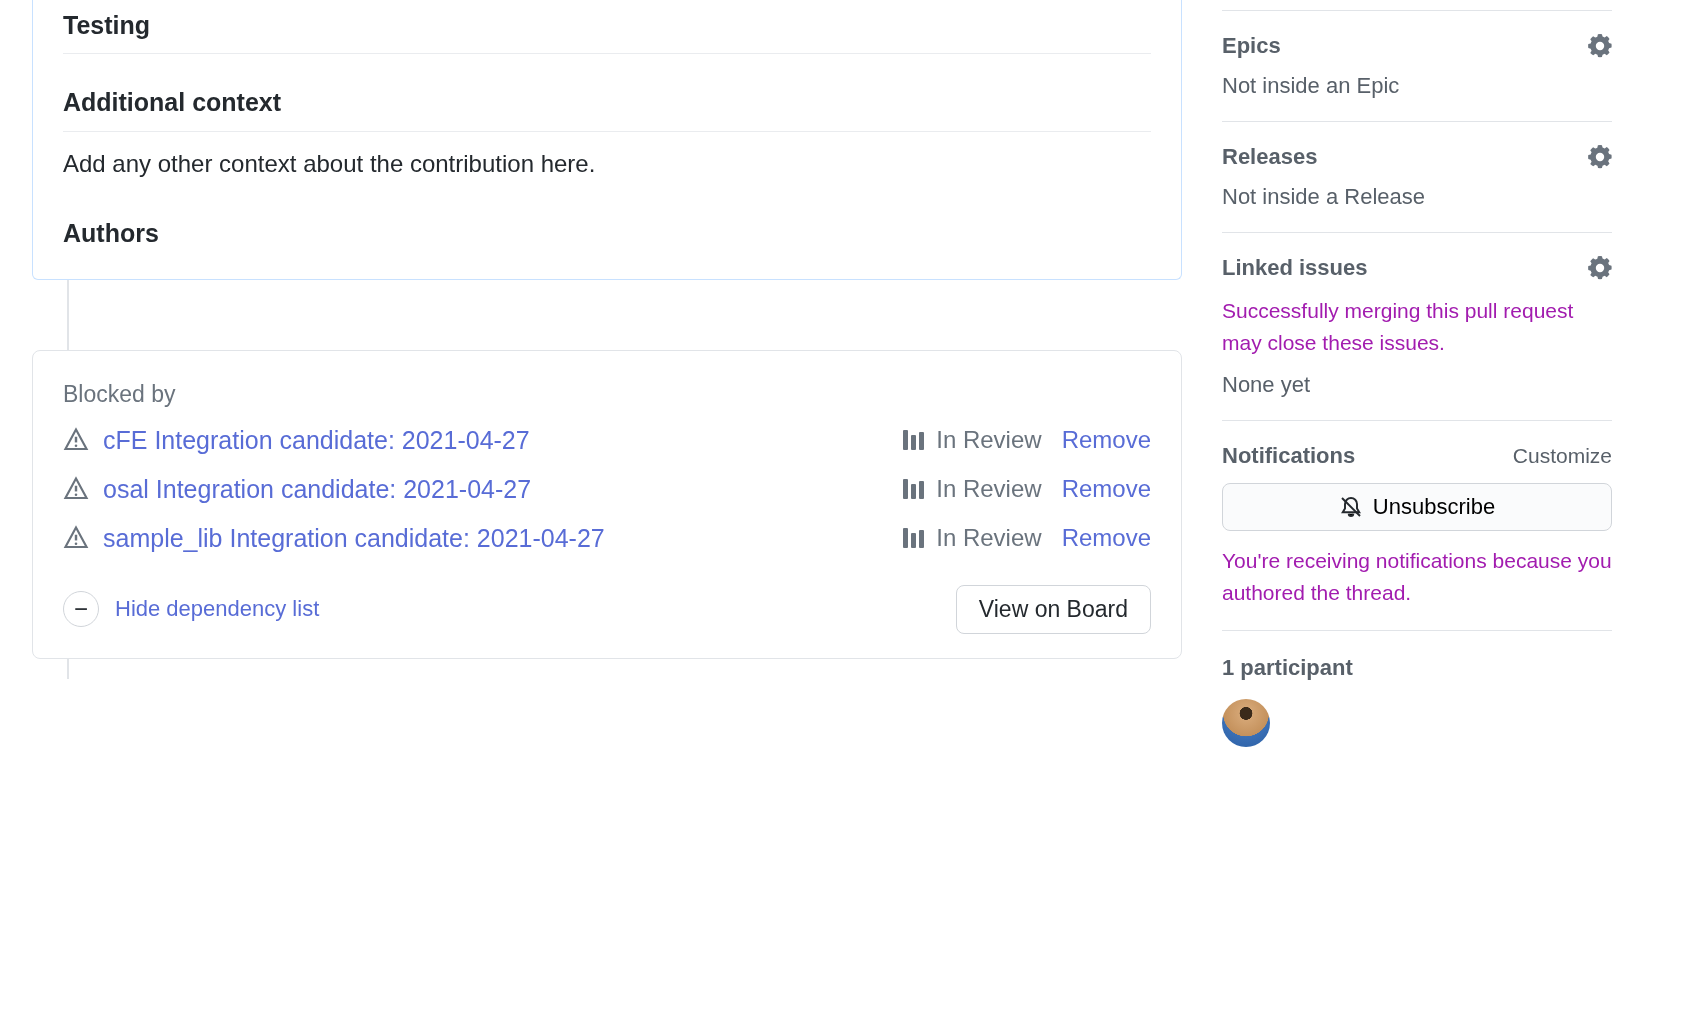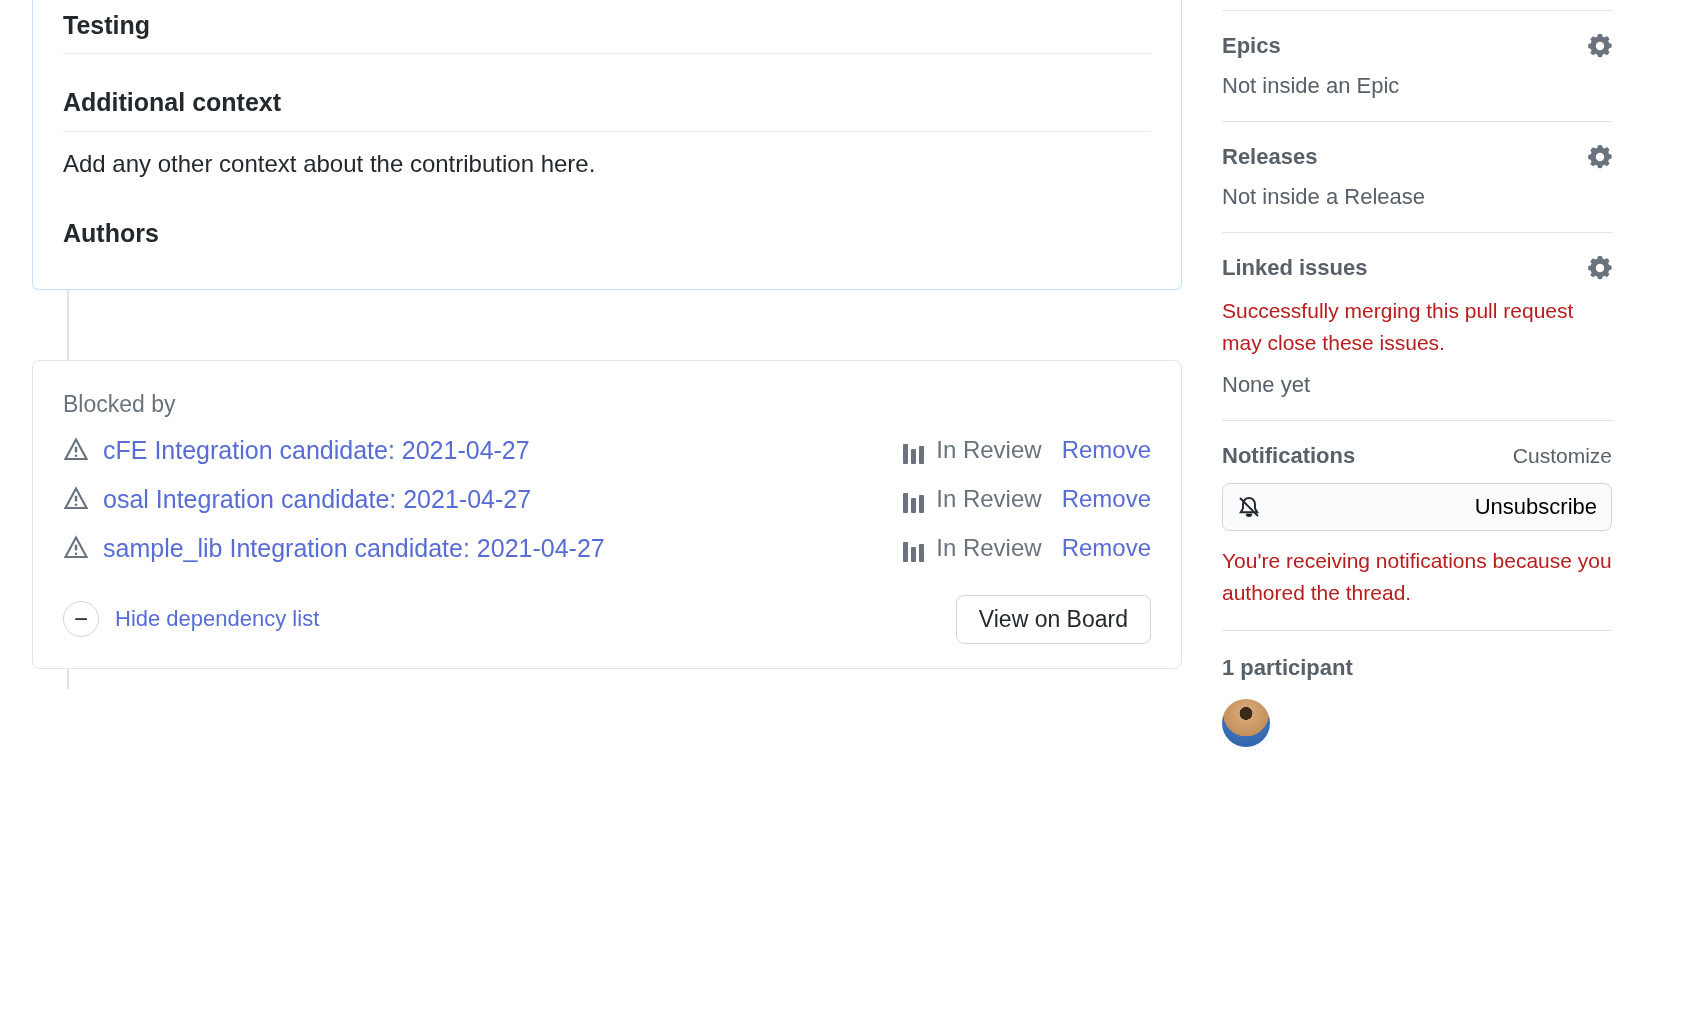--- a/index.html
+++ b/index.html
@@ -121,21 +121,21 @@
     }
     .dep-right {
       display: flex;
       align-items: center;
       gap: 20px;
     }
     .dep-status {
       font-size: 24px;
       color: #6a737d;
       display: flex;
-      align-items: flex-end;
+      align-items: center;
       gap: 12px;
     }
     .dep-remove {
       font-size: 24px;
       color: #586cd6;
       font-weight: 400;
       cursor: pointer;
     }
     .dep-footer {
       display: flex;
@@ -183,21 +183,21 @@
       font-size: 22px;
       font-weight: 600;
       color: #586069;
     }
     .sidebar-value {
       font-size: 22px;
       color: #586069;
     }
     .sidebar-subtext {
       font-size: 21px;
-      color: #b91c1c;
+      color: #a21caf;
       line-height: 1.5;
       margin-bottom: 14px;
     }
     .gear-icon {
       width: 24px;
       height: 24px;
       cursor: pointer;
     }
     .gear-svg {
       fill: #6a737d;
@@ -210,21 +210,21 @@
     .unsubscribe-btn {
       width: 100%;
       padding: 10px 14px;
       font-size: 22px;
       background: #fafbfc;
       border: 1px solid #d1d5da;
       border-radius: 8px;
       cursor: pointer;
       display: flex;
       align-items: center;
-      justify-content: space-between;
+      justify-content: center;
       gap: 10px;
       margin-bottom: 14px;
     }
     .participants-heading {
       font-size: 22px;
       font-weight: 600;
       color: #586069;
       margin-top: 24px;
       margin-bottom: 18px;
     }
@@ -255,21 +255,21 @@
     .kanban-icon span:nth-child(3) { height: 18px; }
   </style>
 </head>
 <body>
 
 <div class="main-column">
   <div class="timeline-box">
     <h2 class="section-heading first">Testing</h2>
     <h2 class="section-heading">Additional context</h2>
     <p class="section-text">Add any other context about the contribution here.</p>
-    <h2 class="section-heading" style="border-bottom:none;margin-bottom:10px;padding-bottom:0">Authors</h2>
+    <h2 class="section-heading" style="border-bottom:none;margin-bottom:0;padding-bottom:0">Authors</h2>
   </div>
 
   <div class="timeline-spacer"></div>
 
   <div class="dependency-box">
 
     <div class="blocked-by-label">Blocked by</div>
 
     <div class="dep-row">
       <div class="dep-left">

